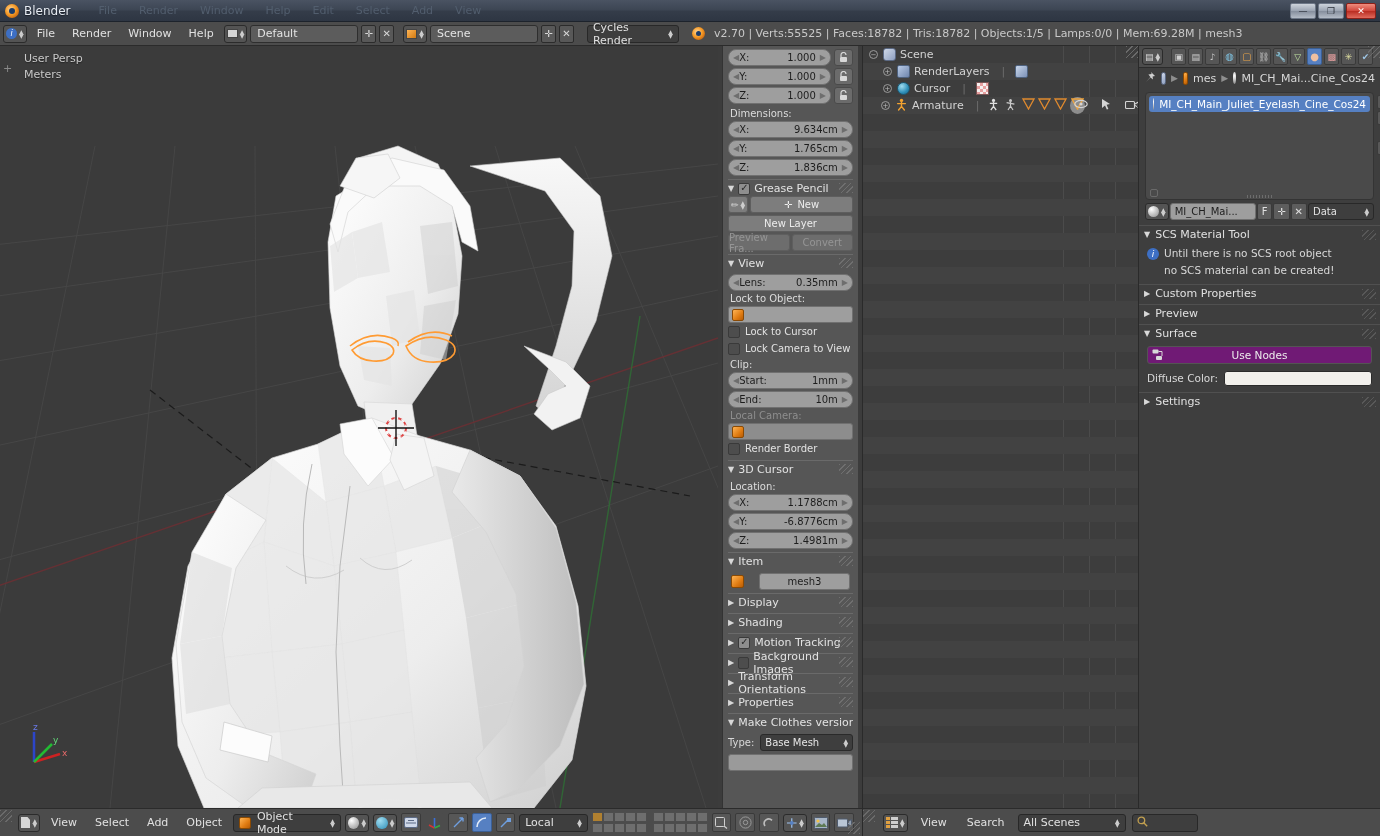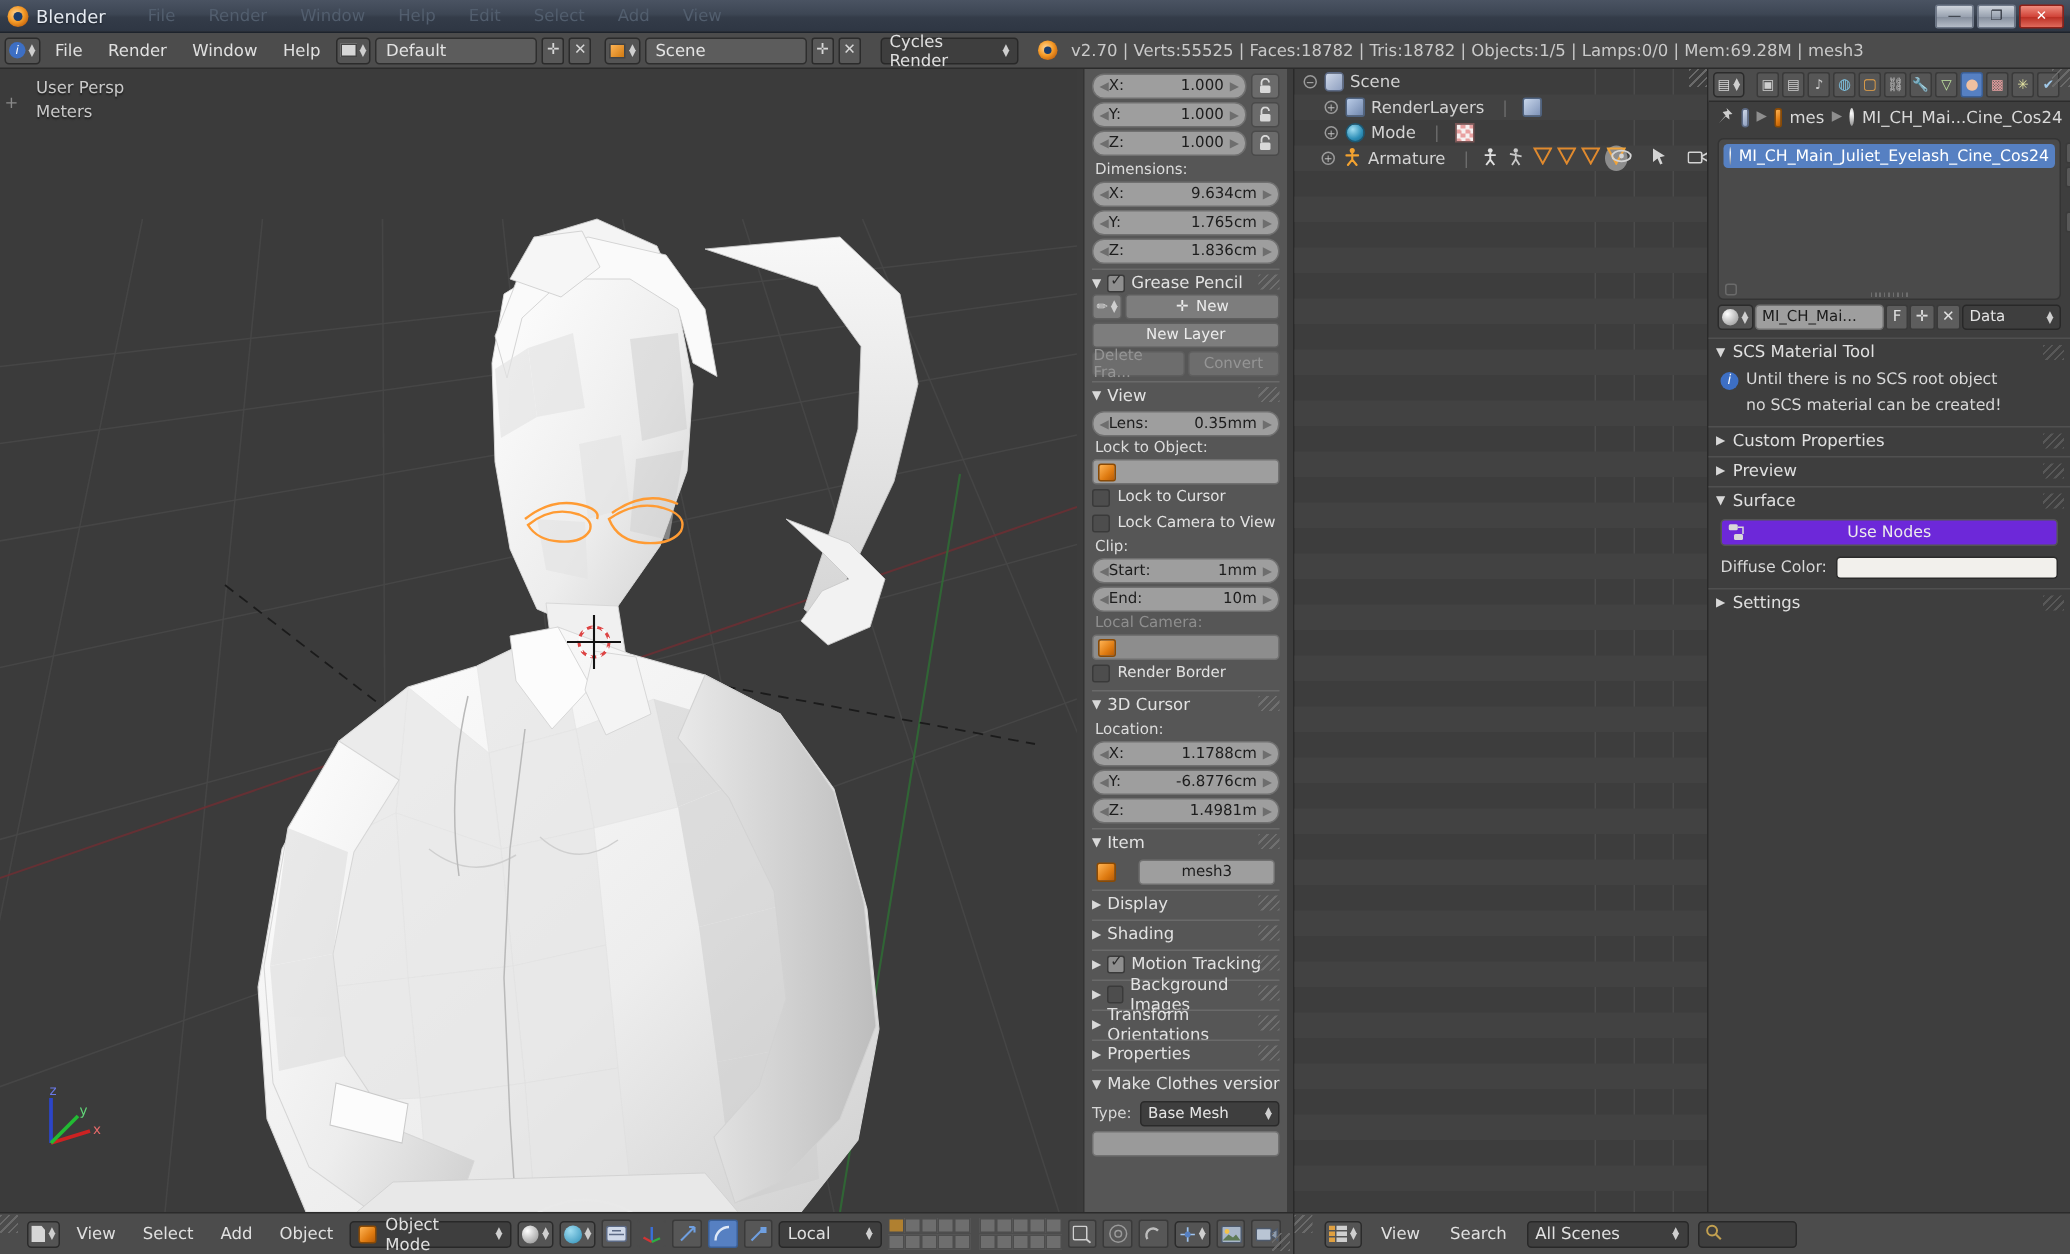--- a/index.html
+++ b/index.html
@@ -207,21 +207,21 @@
     position:absolute; right:4px; top:4px; width:14px; height:10px;
     background: repeating-linear-gradient(135deg,#585858 0 1px,transparent 1px 4px);
   }
   .infoline { display:flex; align-items:flex-start; gap:5px; padding:4px 8px 0 8px; font-size:10.5px; color:#d8d8d8;}
   .infoicon {
     width:12px; height:12px; border-radius:50%; background:#3d6fc4;
     color:#fff; font-size:9px; display:flex; align-items:center; justify-content:center;
     font-style:italic; flex:0 0 auto; margin-top:1px;
   }
   .widebtn {
-    margin:4px 8px; height:18px; background:#6d28d9; border:1px solid #545454;
+    margin:4px 8px; height:18px; background:#701a75; border:1px solid #545454;
     border-radius:3px; display:flex; align-items:center; justify-content:center;
     color:#ececec; font-size:10.5px; position:relative;
   }
   .colorrow { display:flex; align-items:center; gap:6px; padding:0 8px; height:20px; font-size:10.5px;}
   .swatch { flex:1; height:15px; background:#f2f0ec; border:1px solid #2b2b2b; border-radius:3px; }
   .matsel {
     display:flex; align-items:flex-end; gap:1px; padding:3px 6px;
   }
   .matsel .namefield {
     flex:1; height:17px; background:#9e9e9e; border:1px solid #707070;
@@ -583,21 +583,21 @@
               <span>▼</span>
             </span>
         </div>
         <div class="btn">
           <span style="margin-right:5px;">✛</span>
           <span>New</span>
         </div>
       </div>
       <div class="btn">New Layer</div>
       <div class="btnrow">
-        <div class="btn disabled">Delete Fra...</div>
+        <div class="btn disabled">Preview Fra...</div>
         <div class="btn disabled">Convert</div>
       </div>
 
       <div class="secthead">
         <span class="tri">▼</span>
         <span>View</span>
         <span class="grip"></span>
       </div>
       <div class="row" style="margin-top:3px;">
         <span class="arr">◀</span>
@@ -744,21 +744,21 @@
         <span class="ol-disc">+</span>
         <span style="margin:0 4px 0 5px;width:13px;height:13px;border-radius:2px;background:linear-gradient(135deg,#b9cbe6,#6f86ad);border:1px solid #4f6380;"></span>
         <span>RenderLayers</span>
         <span style="margin-left:12px;color:#6d6d6d;">|</span>
         <span style="margin-left:10px;width:13px;height:13px;border-radius:2px;background:linear-gradient(135deg,#c8d6ea,#7d92b8);border:1px solid #4f6380;"></span>
       </div>
 
       <div class="ol-row" style="padding-left:20px;">
         <span class="ol-disc">+</span>
         <span style="margin:0 4px 0 5px;width:13px;height:13px;border-radius:50%;background:radial-gradient(circle at 35% 30%,#9fdcf0,#2e8fb8 60%,#1d6182);border:1px solid #1d5872;"></span>
-        <span>Mode</span>
+        <span>Cursor</span>
         <span style="margin-left:12px;color:#6d6d6d;">|</span>
         <span style="margin-left:10px;width:13px;height:13px;background:repeating-conic-gradient(#e8a0a0 0 25%,#f6f0f0 0 50%) 0 0/6px 6px;border:1px solid #7a5555;"></span>
       </div>
 
       <div class="ol-row alt" style="padding-left:18px;">
         <span class="ol-disc">+</span>
         <span style="margin:0 4px 0 5px;">
           <svg width="13" height="13" viewBox="0 0 13 13">
               <circle cx="6.5" cy="2.4" r="1.7" fill="#f2a230"></circle>
               <path d="M6.5 4.2v4.2M2.6 5.6h7.8M6.5 8.4 3.6 12M6.5 8.4 9.4 12" stroke="#f2a230" stroke-width="1.4" fill="none" stroke-linecap="round"></path>

